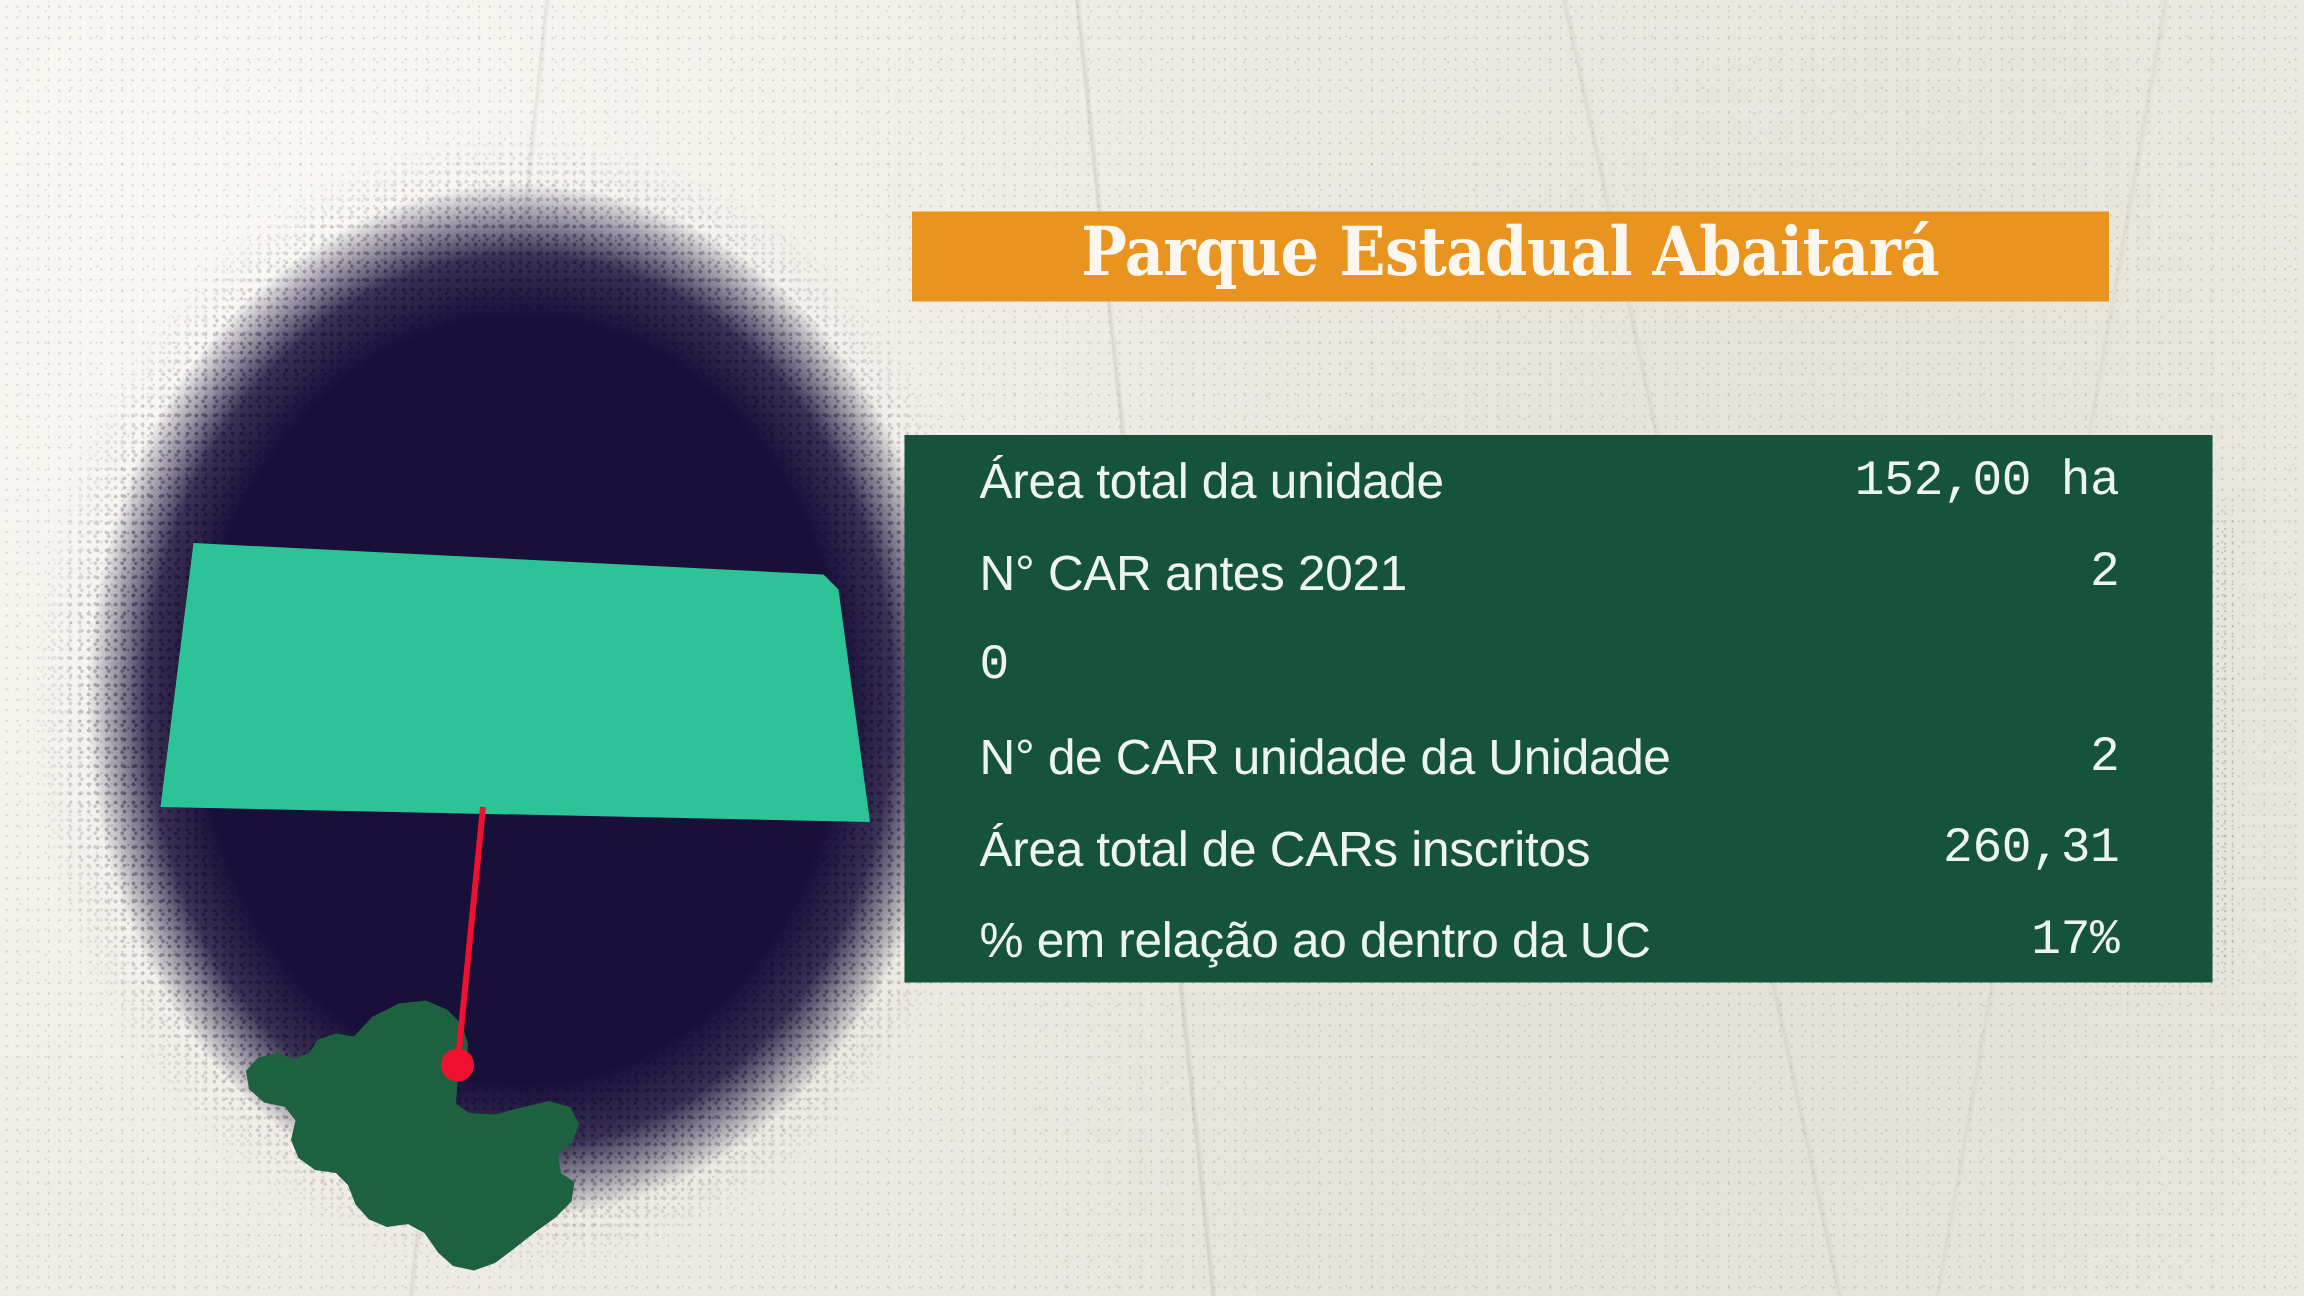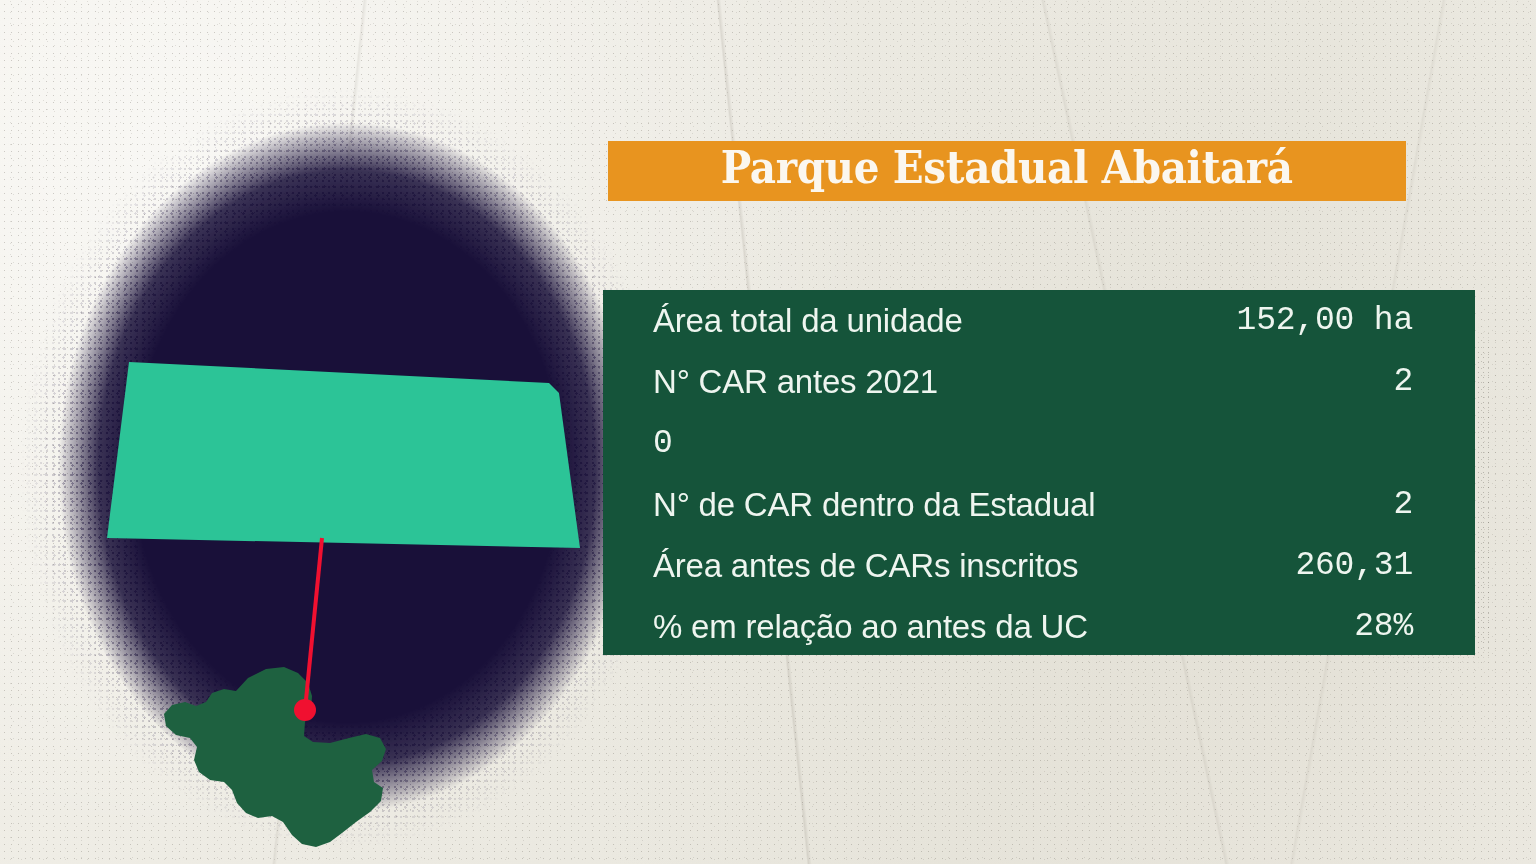--- a/index.html
+++ b/index.html
@@ -208,29 +208,29 @@
     <div class="data-row">
       <span class="row-label">N° CAR antes 2021</span>
       <span class="row-value">2</span>
     </div>
 
     <div class="data-row">
       <span class="row-value">0</span>
     </div>
 
     <div class="data-row">
-      <span class="row-label">N° de CAR dentro da Estadual</span>
+      <span class="row-label">N° de CAR unidade da Unidade</span>
       <span class="row-value">2</span>
     </div>
 
     <div class="data-row">
-      <span class="row-label">Área antes de CARs inscritos</span>
+      <span class="row-label">Área total de CARs inscritos</span>
       <span class="row-value">260,31</span>
     </div>
 
     <div class="data-row">
-      <span class="row-label">% em relação ao antes da UC</span>
-      <span class="row-value">28%</span>
+      <span class="row-label">% em relação ao dentro da UC</span>
+      <span class="row-value">17%</span>
     </div>
 
   </div>
 
 </div>
 
 </body></html>

